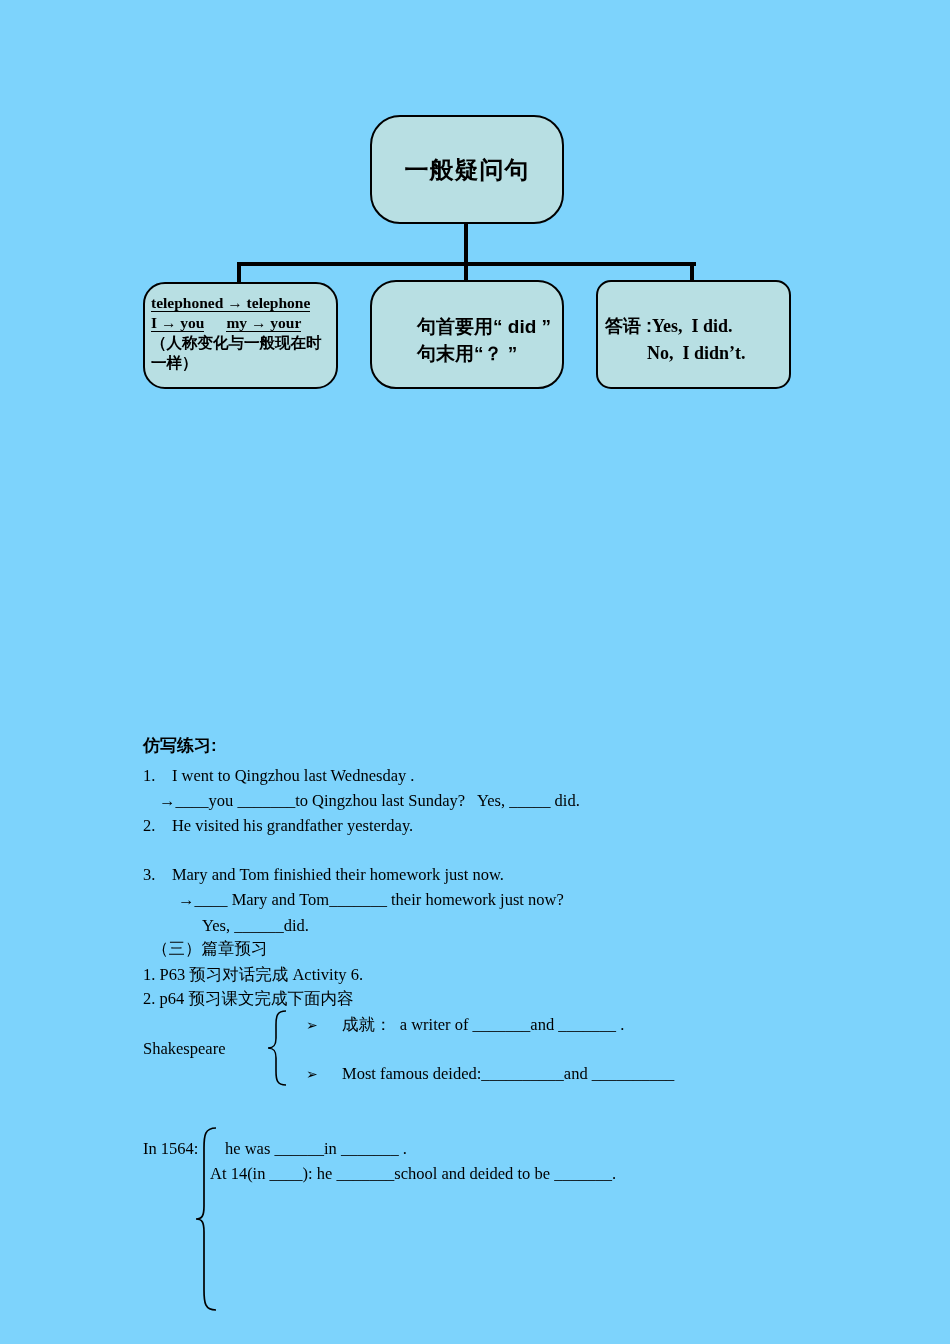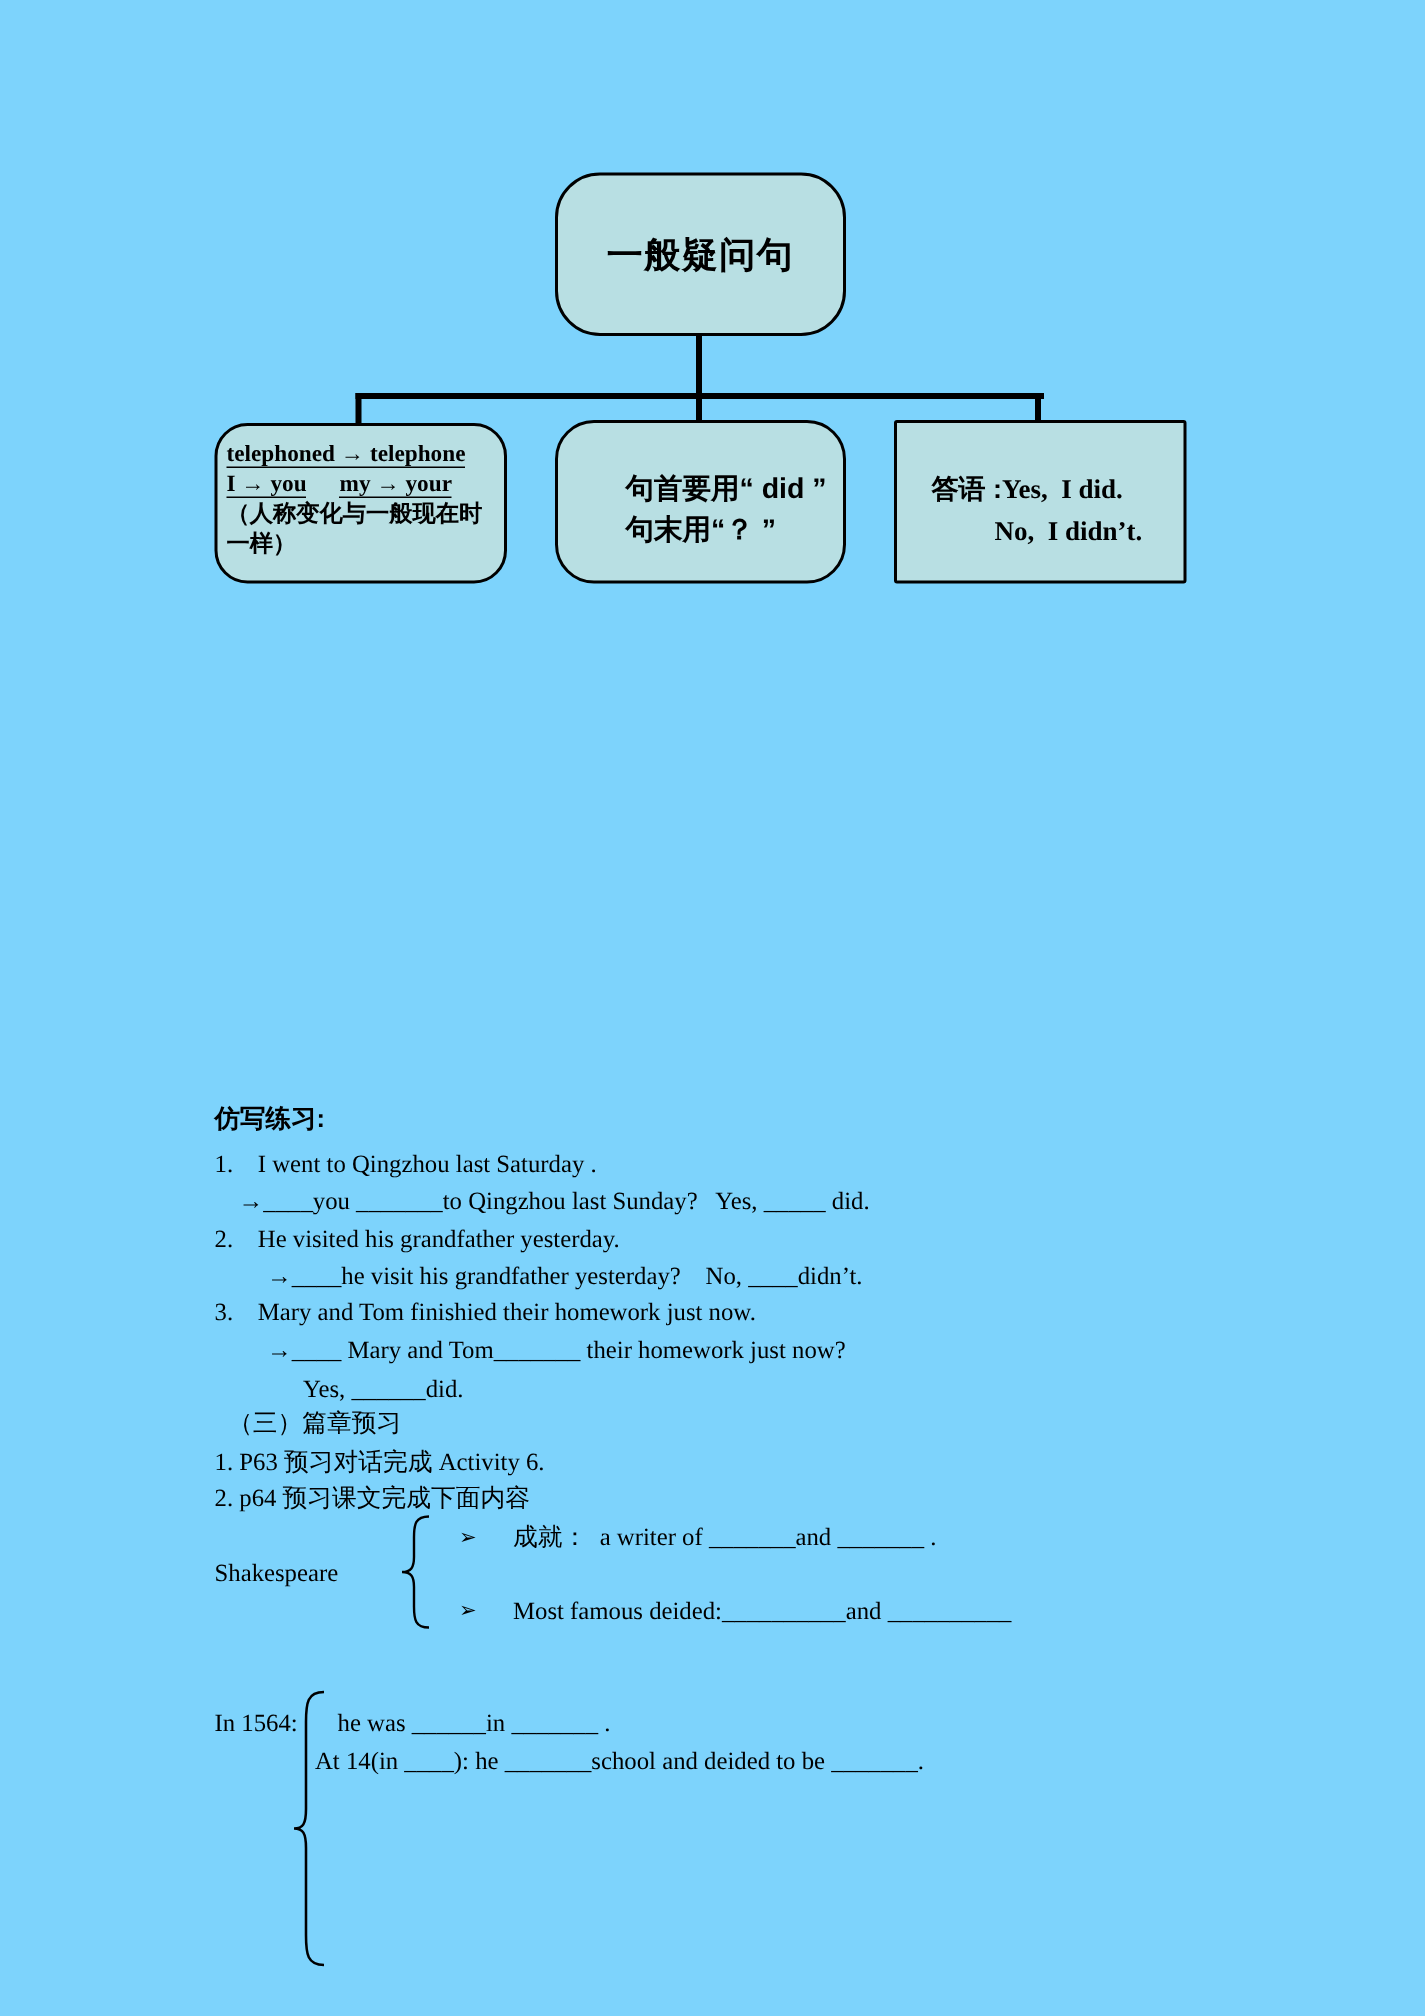--- a/index.html
+++ b/index.html
@@ -56,22 +56,22 @@
     left: 370px; top: 280px; width: 194px; height: 109px;
     border-radius: 26px;
     padding: 31px 0 0 45px;
   }
   .mb-line {
     font-family: "Liberation Sans", sans-serif;
     font-weight: bold; font-size: 19px; line-height: 27px; white-space: pre;
   }
   .fc-right {
     left: 596px; top: 280px; width: 195px; height: 109px;
-    border-radius: 2px;
-    padding: 31px 0 0 23px;
+    border-radius: 15px;
+    padding: 31px 0 0 7px;
   }
   .rb-line { line-height: 27px; white-space: pre; }
   .rb-indent { padding-left: 42px; }
   .cnb {
     font-family: "Liberation Sans", sans-serif;
     font-weight: bold; font-size: 18px;
   }
   .engb {
     font-family: "Liberation Serif", serif;
     font-weight: bold; font-size: 18px;
@@ -122,24 +122,23 @@
     <div class="mb-line">句首要用“ did ”</div>
     <div class="mb-line">句末用“？ ”</div>
   </div>
 
   <div class="fc-box fc-right">
     <div class="rb-line"><span class="cnb">答语 :</span><span class="engb">Yes,  I did.</span></div>
     <div class="rb-line rb-indent"><span class="engb">No,  I didn’t.</span></div>
   </div>
 
   <div class="t hei" style="left:143px; top:735px;">仿写练习:</div>
-  <div class="t serif" style="left:143px; top:765px;">1.    I went to Qingzhou last Saturday .</div>
+  <div class="t serif" style="left:143px; top:765px;">1.    I went to Qingzhou last Wednesday .</div>
   <div class="t serif" style="left:159px; top:790px;">→____you _______to Qingzhou last Sunday?   Yes, _____ did.</div>
   <div class="t serif" style="left:143px; top:815px;">2.    He visited his grandfather yesterday.</div>
-  <div class="t serif" style="left:178px; top:840px;">→____he visit his grandfather yesterday?    No, ____didn’t.</div>
   <div class="t serif" style="left:143px; top:864px;">3.    Mary and Tom finishied their homework just now.</div>
   <div class="t serif" style="left:178px; top:889px;font-family:Liberation Serif, serif;">→____ Mary and Tom_______ their homework just now?</div>
   <div class="t serif" style="left:202px; top:915px;text-align:center;">Yes, ______did.</div>
   <div class="t serif" style="left:152px; top:938px;">（三）篇章预习</div>
   <div class="t serif" style="left:143px; top:964px;">1. P63 预习对话完成 Activity 6.</div>
   <div class="t serif" style="left:143px; top:988px;">2. p64 预习课文完成下面内容</div>
 
   <div class="t serif" style="left:143px; top:1038px;">Shakespeare</div>
 
   <svg class="brace-svg" style="left:266px; top:1009px;" width="24" height="78" viewBox="0 0 24 78">

